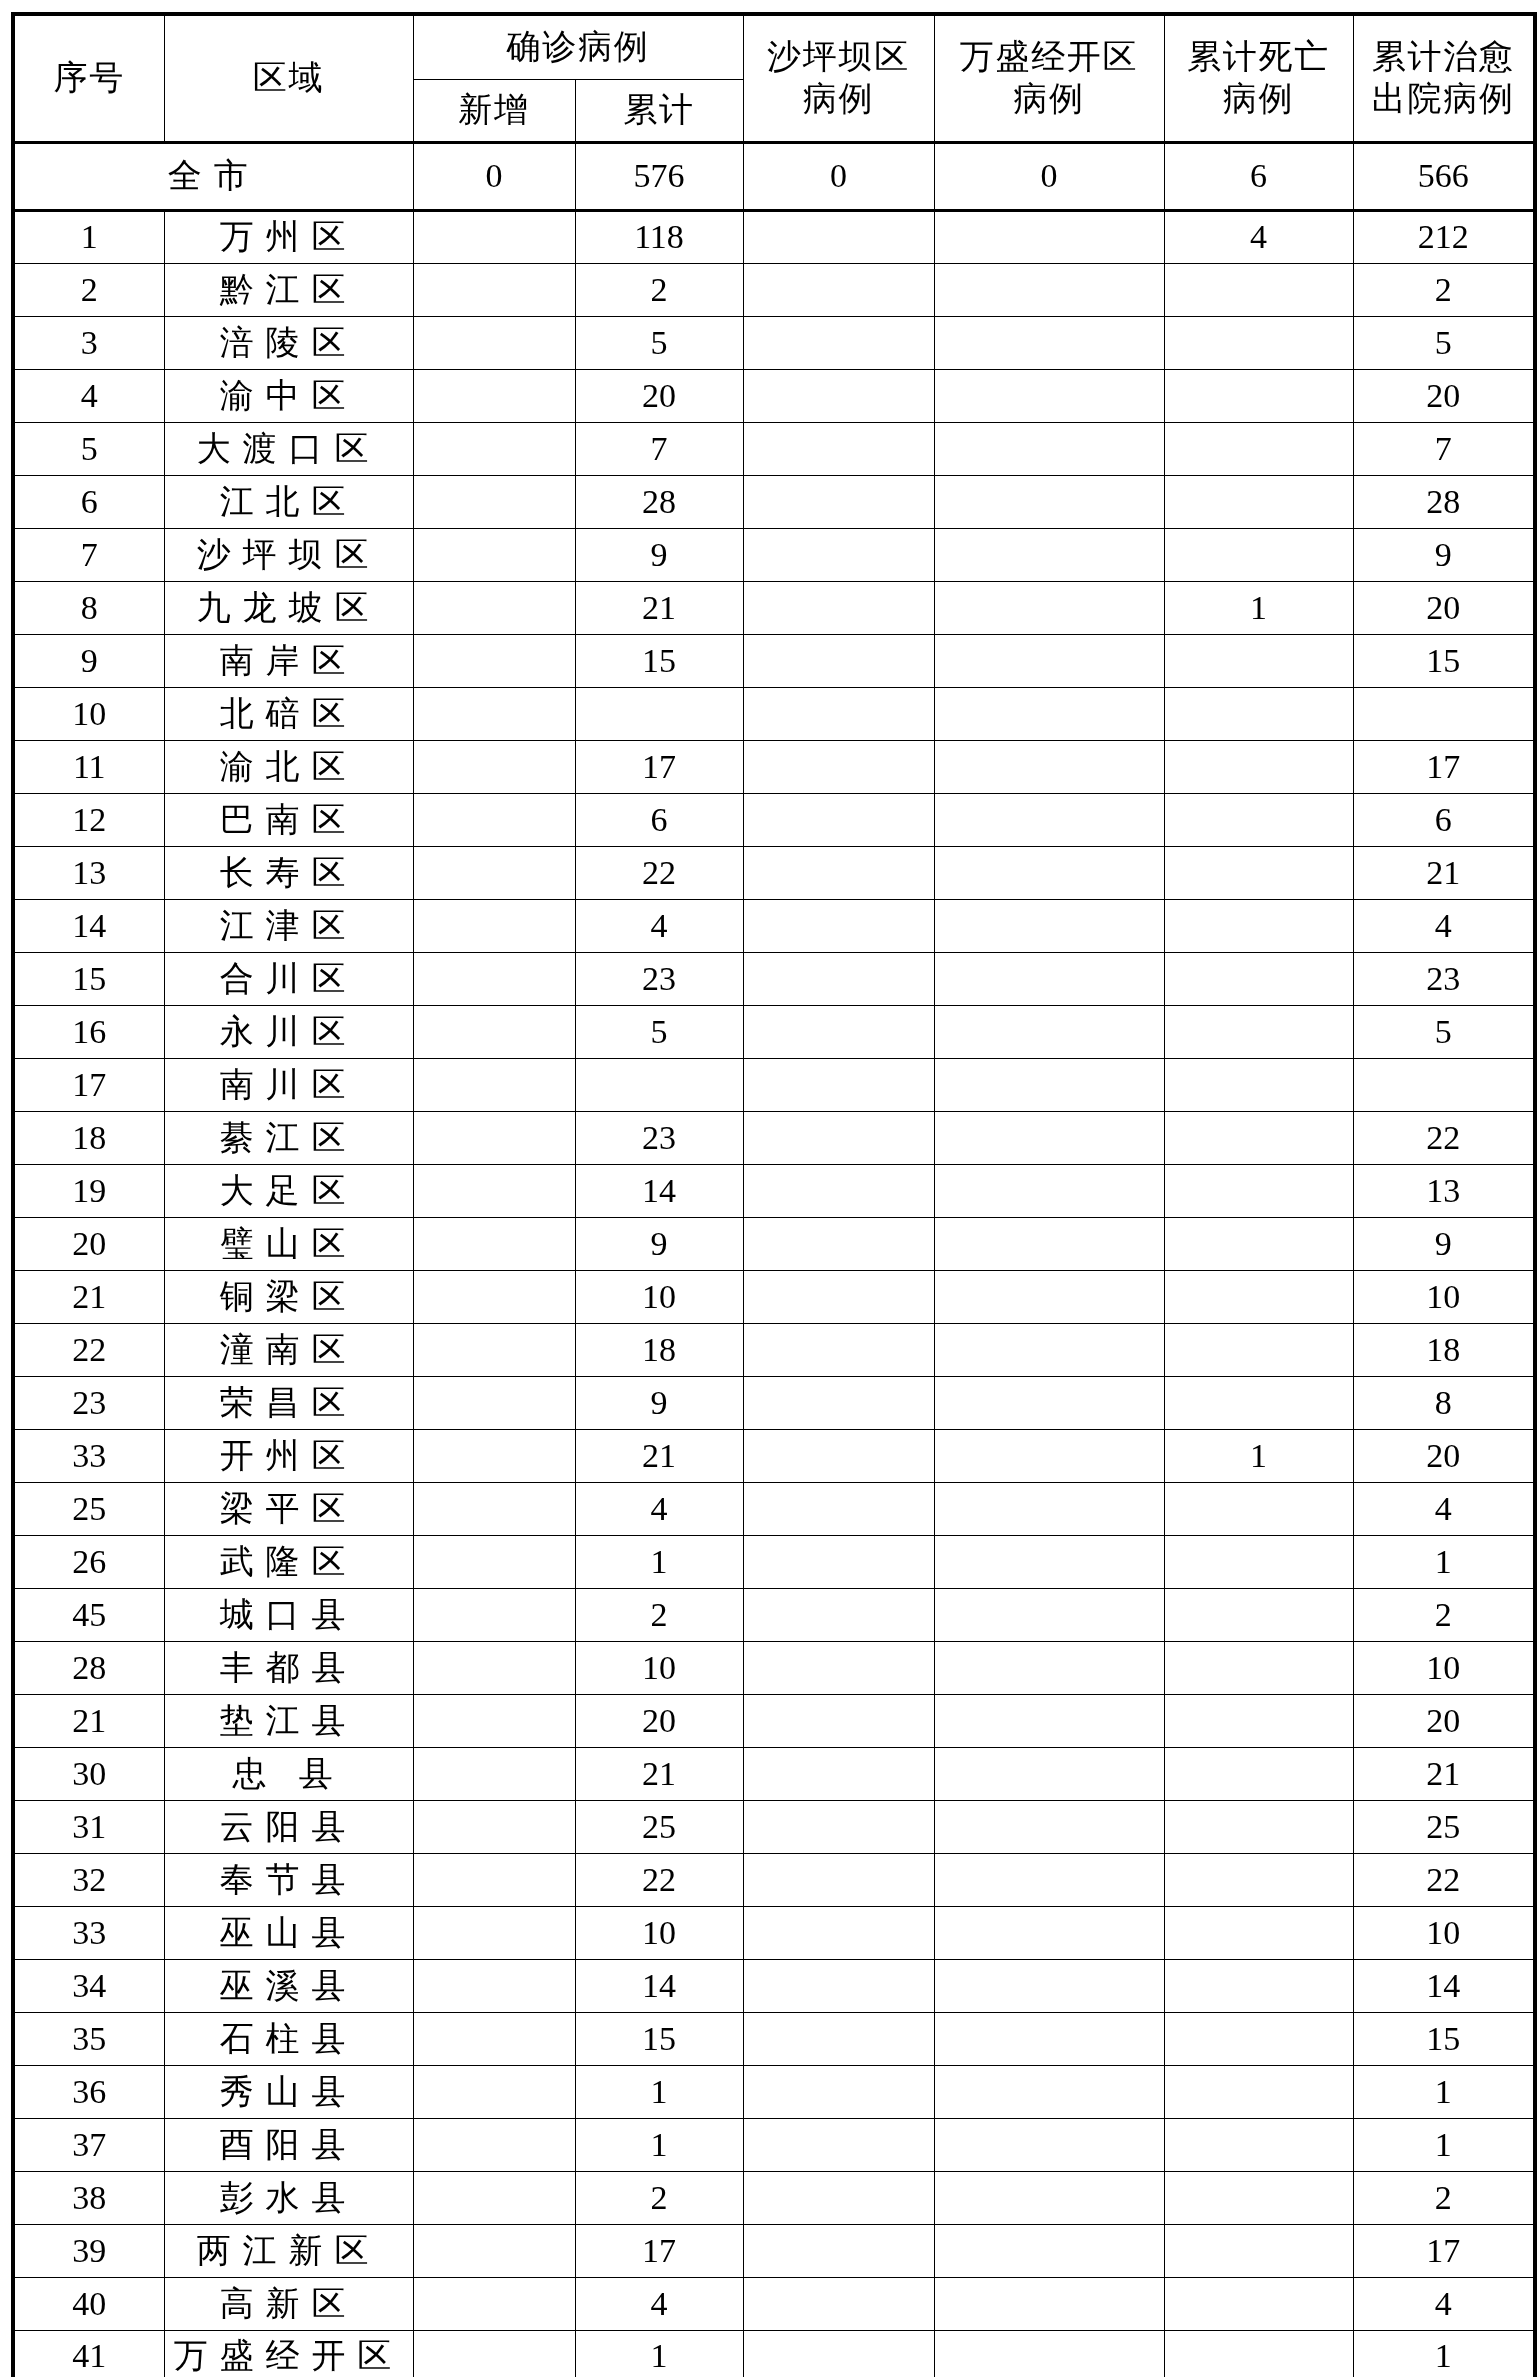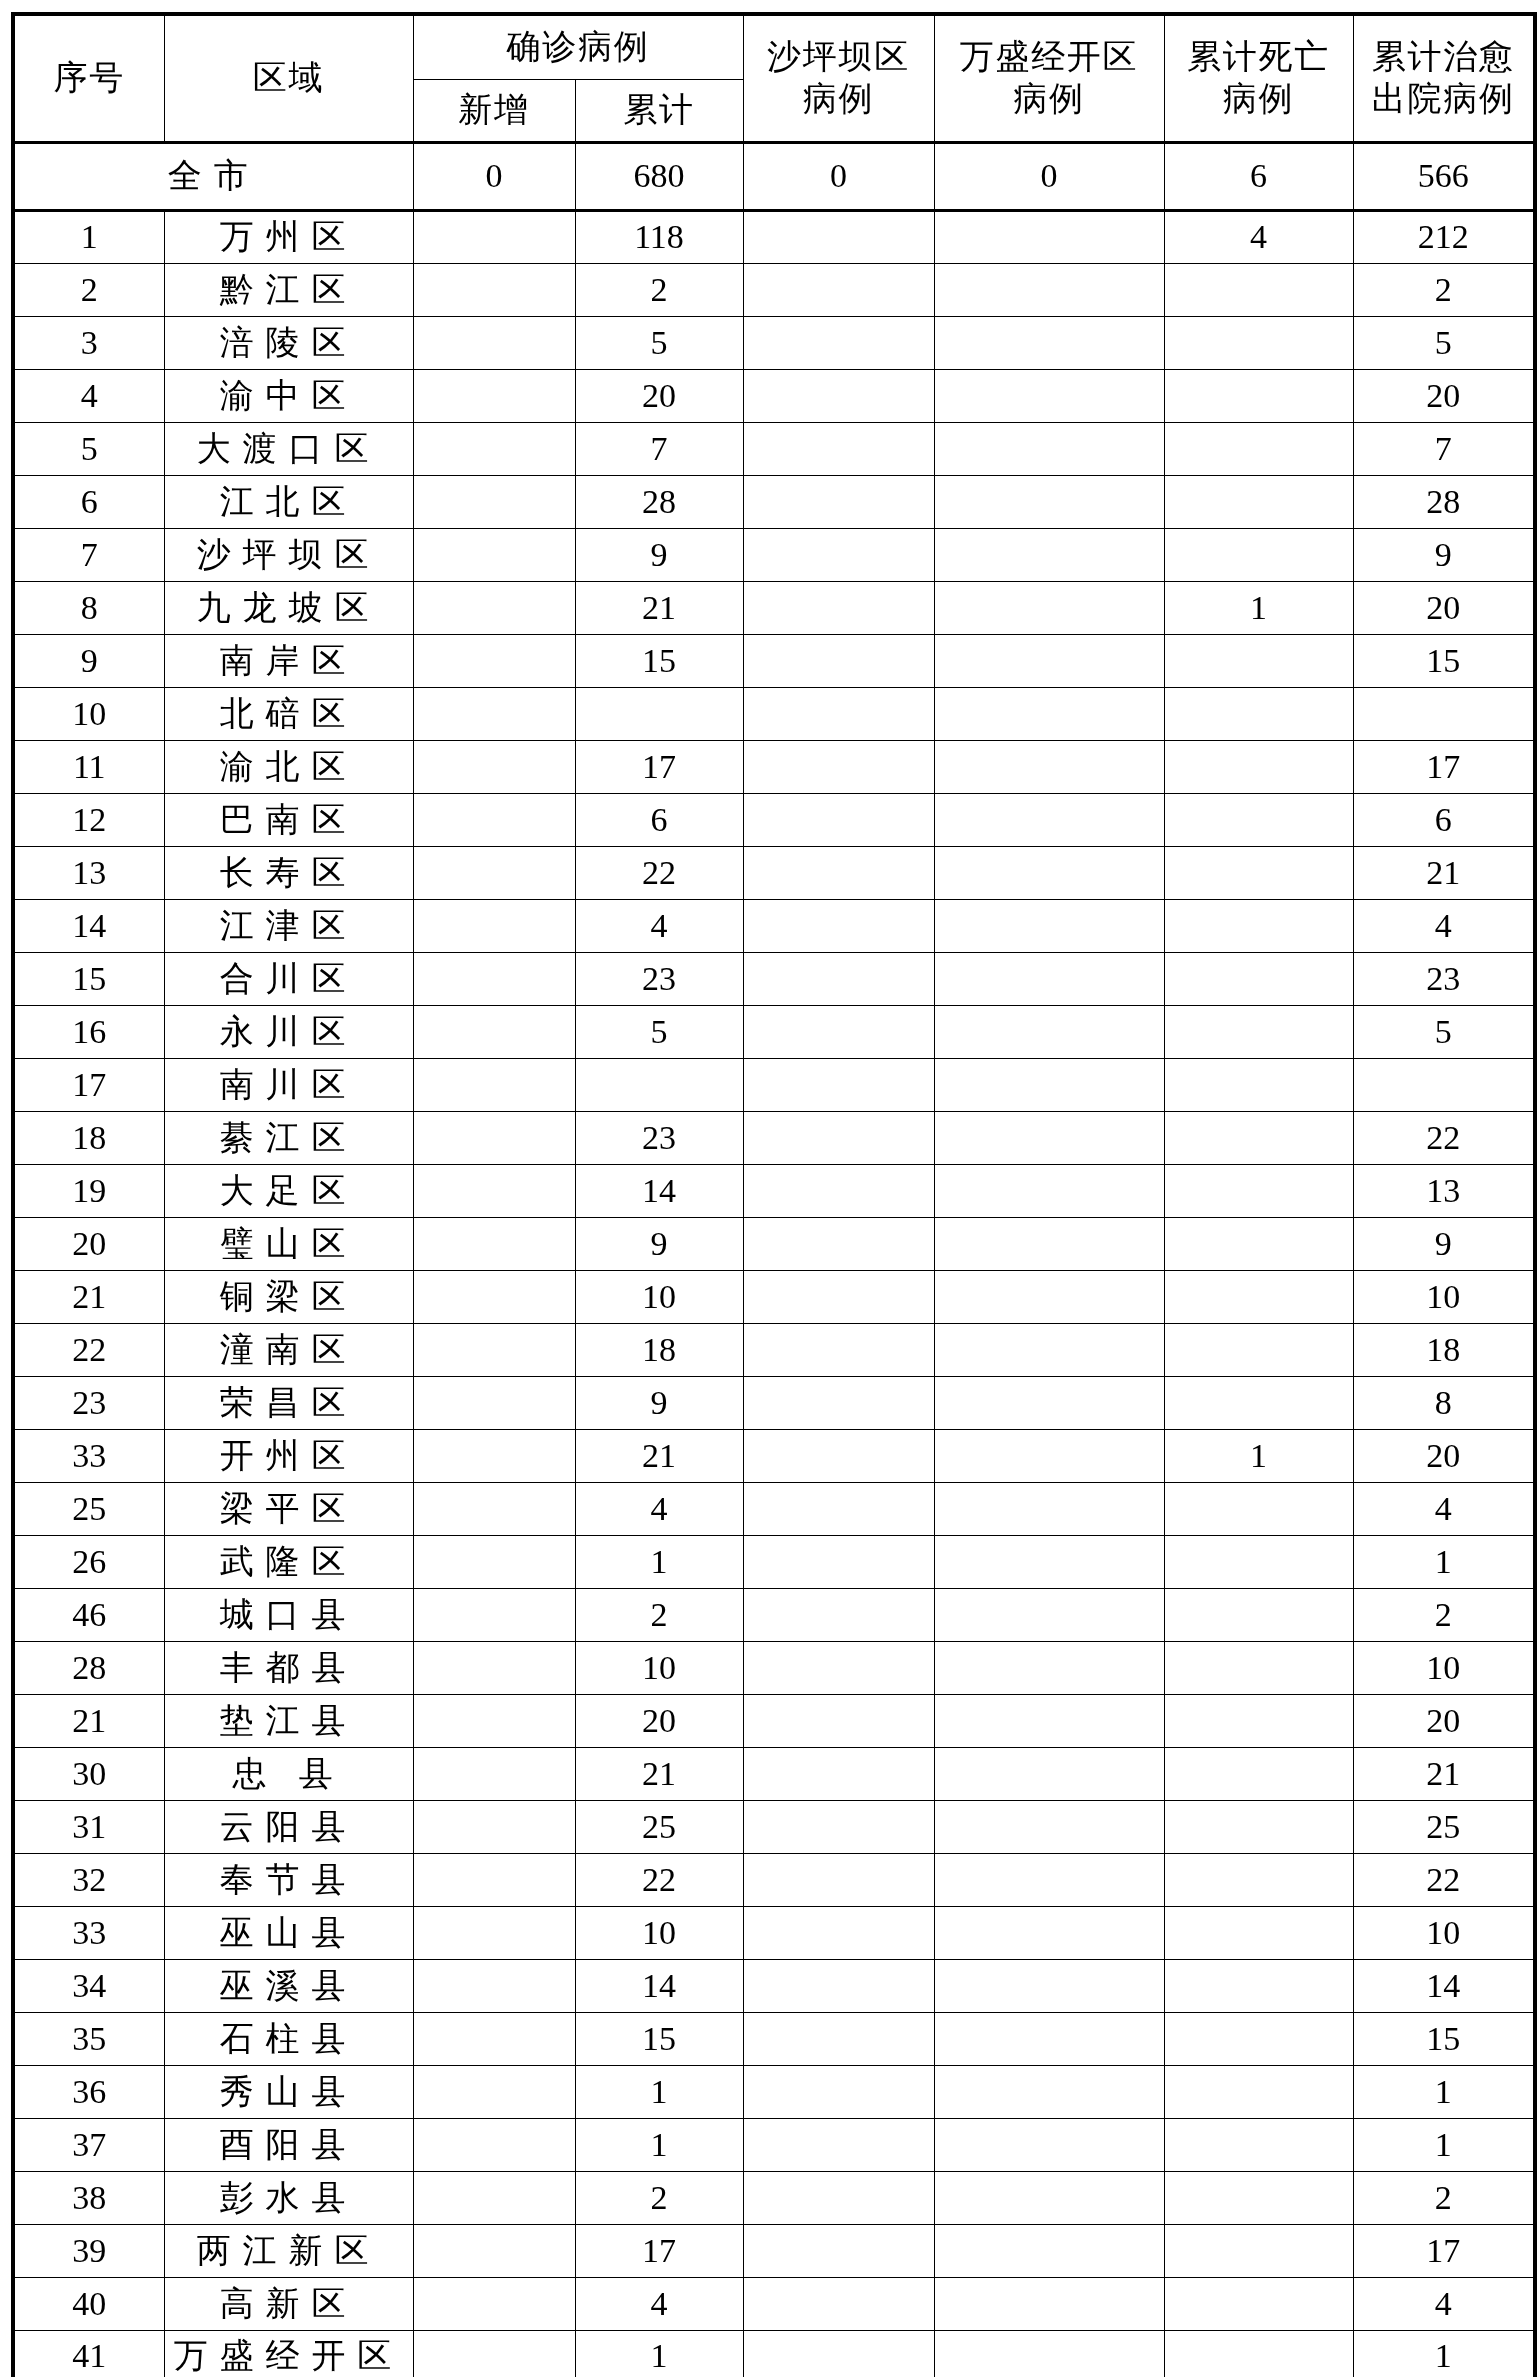--- a/index.html
+++ b/index.html
@@ -91,21 +91,21 @@
       </tr>
       <tr class="header-row-2">
         <th>新增</th>
         <th>累计</th>
       </tr>
     </thead>
     <tbody>
       <tr class="citywide-row">
         <td colspan="2" class="region">全市</td>
         <td class="num">0</td>
-        <td class="num">680</td>
+        <td class="num">576</td>
         <td class="num">0</td>
         <td class="num">0</td>
         <td class="num">6</td>
         <td class="num">566</td>
       </tr>
     <tr class="data-row">
           <td class="num">1</td>
           <td class="region">万州区</td>
           <td class="num"></td>
           <td class="num">118</td>
@@ -358,21 +358,21 @@
           <td class="num">26</td>
           <td class="region">武隆区</td>
           <td class="num"></td>
           <td class="num">1</td>
           <td class="num"></td>
           <td class="num"></td>
           <td class="num"></td>
           <td class="num">1</td>
         </tr>
         <tr class="data-row">
-          <td class="num">46</td>
+          <td class="num">45</td>
           <td class="region">城口县</td>
           <td class="num"></td>
           <td class="num">2</td>
           <td class="num"></td>
           <td class="num"></td>
           <td class="num"></td>
           <td class="num">2</td>
         </tr>
         <tr class="data-row">
           <td class="num">28</td>

